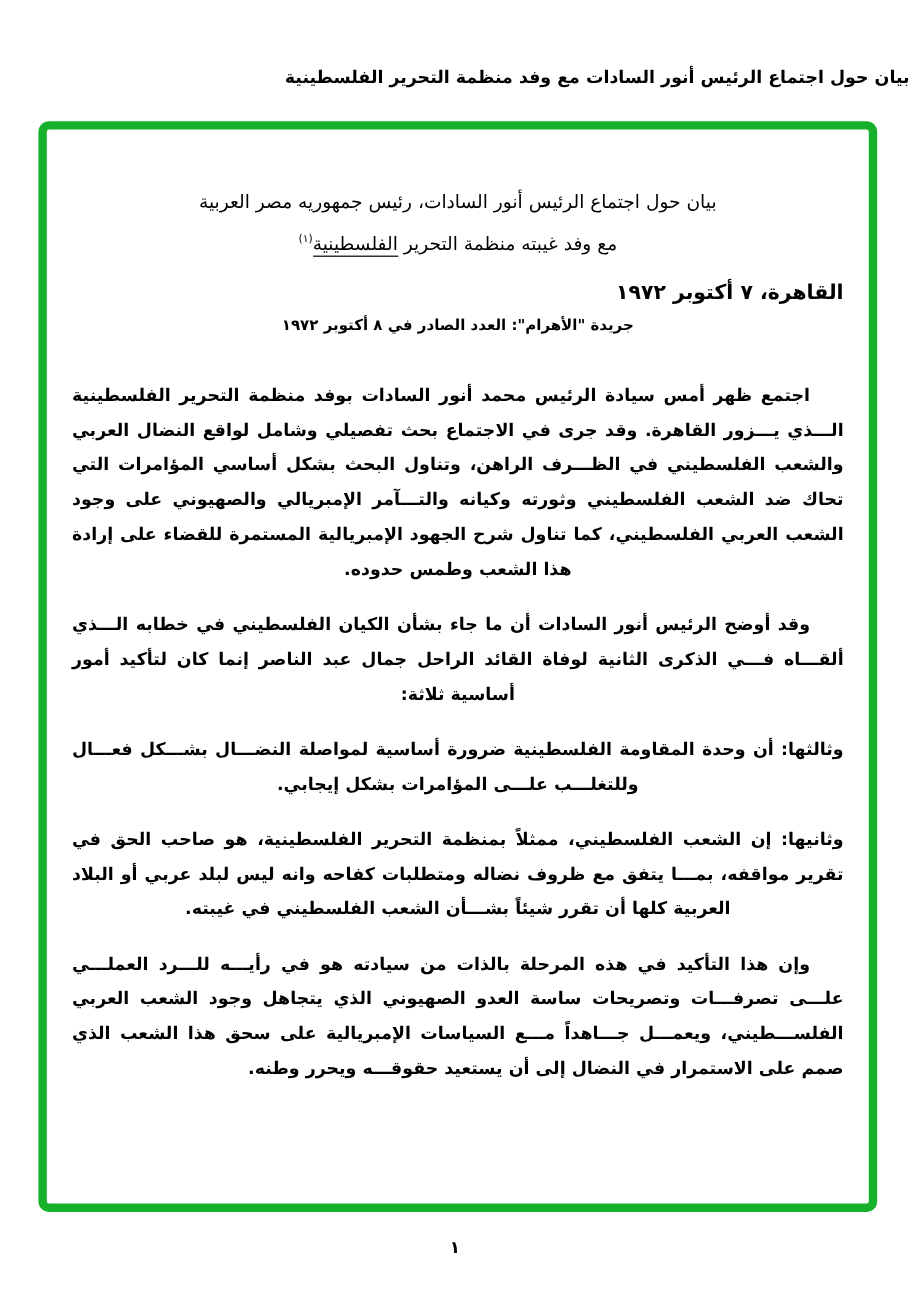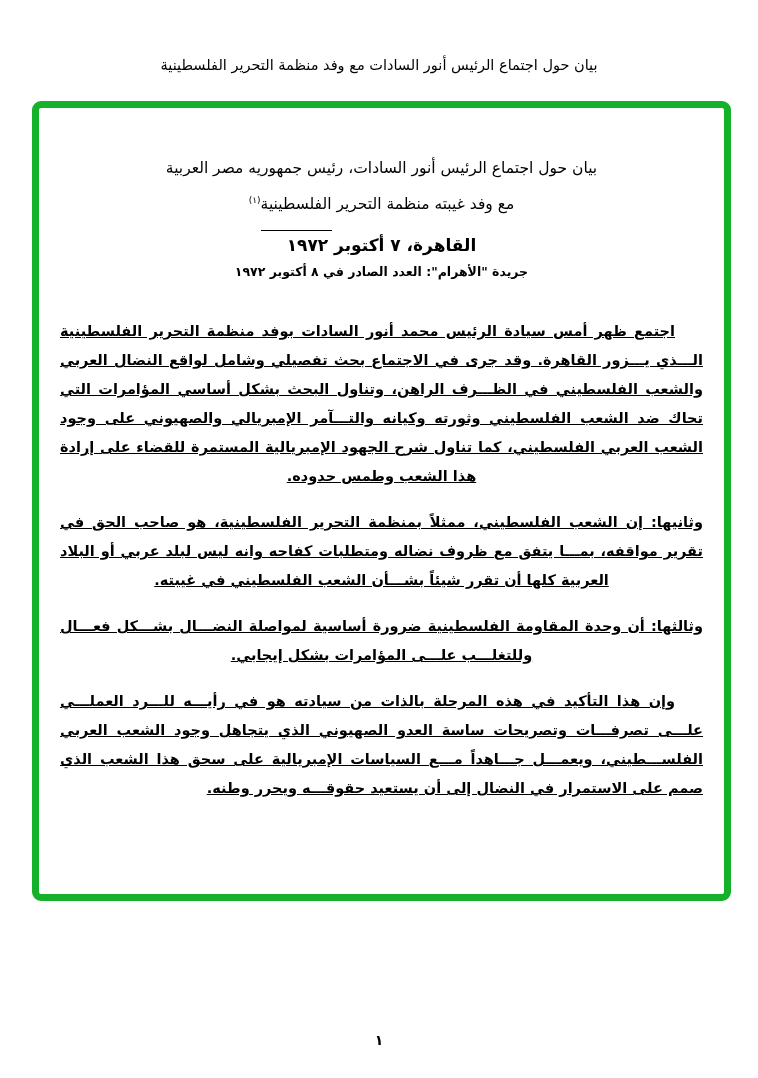--- a/index.html
+++ b/index.html
@@ -8,59 +8,59 @@
     background: #ffffff;
     font-family: "DejaVu Sans", sans-serif;
     color: #000;
     overflow: hidden;
   }
   body { position: relative; }
 
   .page-header {
     position: absolute;
     top: 57px; left: 0; right: 0;
-    text-align: center;
+    text-align: right;
     font-size: 14.5px;
-    font-weight: 400;
+    font-weight: 700;
     direction: rtl;
   }
 
   .doc-frame {
     position: absolute;
     top: 101px; left: 32px;
-    width: 699px; height: 800px;
+    width: 699px; height: 909px;
     border: 7px solid #16b12b;
     border-radius: 9px;
     background: #fff;
     padding: 44px 21px 0 21px;
     display: flex;
     flex-direction: column;
     overflow: hidden;
   }
 
   .doc-title {
     direction: rtl;
     text-align: center;
     font-size: 15.5px;
     font-weight: 400;
     line-height: 32px;
     letter-spacing: 0.5px;
   }
   .doc-title .underlined {
     border-bottom: 1.5px solid #000;
-    padding-bottom: 17px;
+    padding-bottom: 1px;
   }
   .doc-title sup {
     font-size: 9px;
     vertical-align: super;
   }
 
   .doc-date {
     direction: rtl;
-    text-align: center;
+    text-align: right;
     font-size: 17px;
     font-weight: 700;
     margin-top: 15px;
   }
   .doc-source {
     direction: rtl;
     text-align: center;
     font-size: 12.5px;
     font-weight: 700;
     margin-top: 9px;
@@ -70,21 +70,20 @@
     direction: rtl;
     margin-top: 38px;
     font-size: 14.5px;
     font-weight: 700;
     line-height: 29px;
   }
   .doc-body p {
     text-align: justify;
     text-align-last: right;
     margin-bottom: 17px;
-    text-decoration: underline;
   }
   .doc-body p.indent { text-indent: 28px; }
   .doc-body p.last-center { text-align-last: center; }
 
   .page-number {
     position: absolute;
     top: 1032px; left: 0; right: 0;
     text-align: center;
     font-size: 14px;
     font-weight: 700;
@@ -103,20 +102,21 @@
       <span>مع وفد غيبته منظمة التحرير </span><span class="underlined">الفلسطينية</span><sup>(١)</sup>
     </div>
   </div>
 
   <div class="doc-date">القاهرة، ٧ أكتوبر ١٩٧٢</div>
 
   <div class="doc-source">جريدة "الأهرام": العدد الصادر في ٨ أكتوبر ١٩٧٢</div>
 
   <div class="doc-body">
     <p class="indent last-center">اجتمع ظهر أمس سيادة الرئيس محمد أنور السادات بوفد منظمة التحرير الفلسطينية الـــذي يـــزور القاهرة. وقد جرى في الاجتماع بحث تفصيلي وشامل لواقع النضال العربي والشعب الفلسطيني في الظـــرف الراهن، وتناول البحث بشكل أساسي المؤامرات التي تحاك ضد الشعب الفلسطيني وثورته وكيانه والتـــآمر الإمبريالي والصهيوني على وجود الشعب العربي الفلسطيني، كما تناول شرح الجهود الإمبريالية المستمرة للقضاء على إرادة هذا الشعب وطمس حدوده.</p>
+    <p class="indent last-center">وقد أوضح الرئيس أنور السادات أن ما جاء بشأن الكيان الفلسطيني في خطابه الـــذي ألقـــاه فـــي الذكرى الثانية لوفاة القائد الراحل جمال عبد الناصر إنما كان لتأكيد أمور أساسية ثلاثة:</p>
+    <p class="last-center">وثالثها: أن وحدة المقاومة الفلسطينية ضرورة أساسية لمواصلة النضـــال بشـــكل فعـــال وللتغلـــب علـــى المؤامرات بشكل إيجابي.</p>
     <p class="last-center">وثانيها: إن الشعب الفلسطيني، ممثلاً بمنظمة التحرير الفلسطينية، هو صاحب الحق في تقرير مواقفه، بمـــا يتفق مع ظروف نضاله ومتطلبات كفاحه وانه ليس لبلد عربي أو البلاد العربية كلها أن تقرر شيئاً بشـــأن الشعب الفلسطيني في غيبته.</p>
-    <p class="last-center">وثالثها: أن وحدة المقاومة الفلسطينية ضرورة أساسية لمواصلة النضـــال بشـــكل فعـــال وللتغلـــب علـــى المؤامرات بشكل إيجابي.</p>
     <p class="indent">وإن هذا التأكيد في هذه المرحلة بالذات من سيادته هو في رأيـــه للـــرد العملـــي علـــى تصرفـــات وتصريحات ساسة العدو الصهيوني الذي يتجاهل وجود الشعب العربي الفلســـطيني، ويعمـــل جـــاهداً مـــع السياسات الإمبريالية على سحق هذا الشعب الذي صمم على الاستمرار في النضال إلى أن يستعيد حقوقـــه ويحرر وطنه.</p>
   </div>
 
 </div>
 
 <div class="page-number">١</div>
 
 </body></html>

